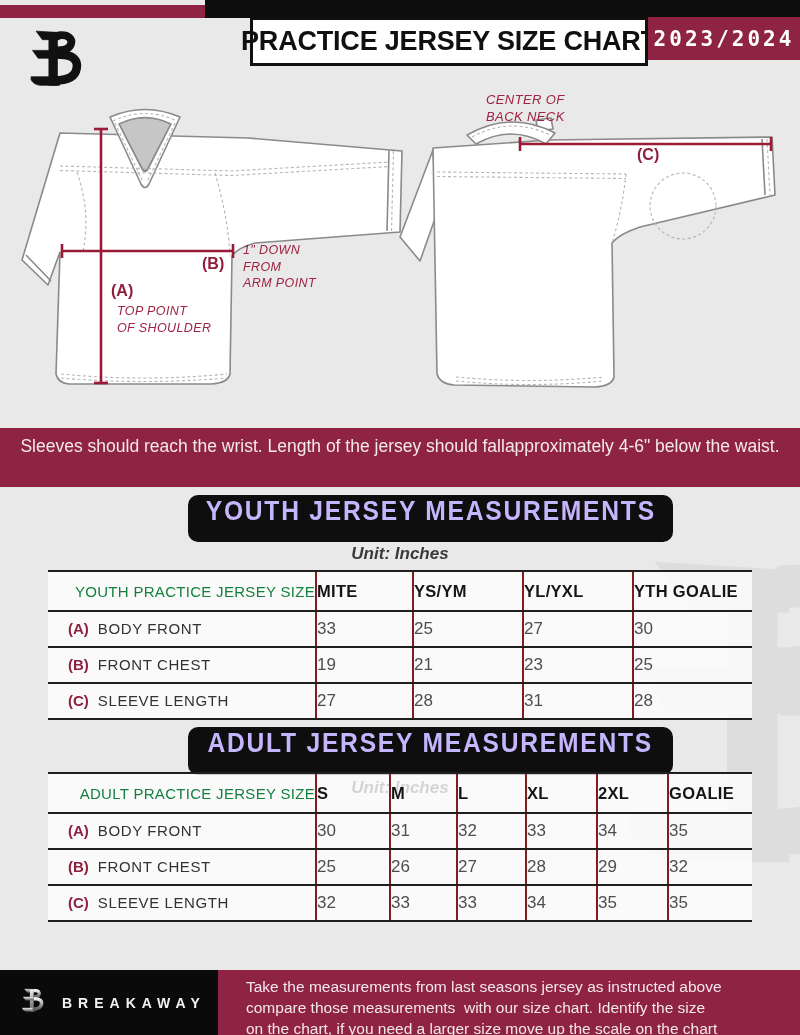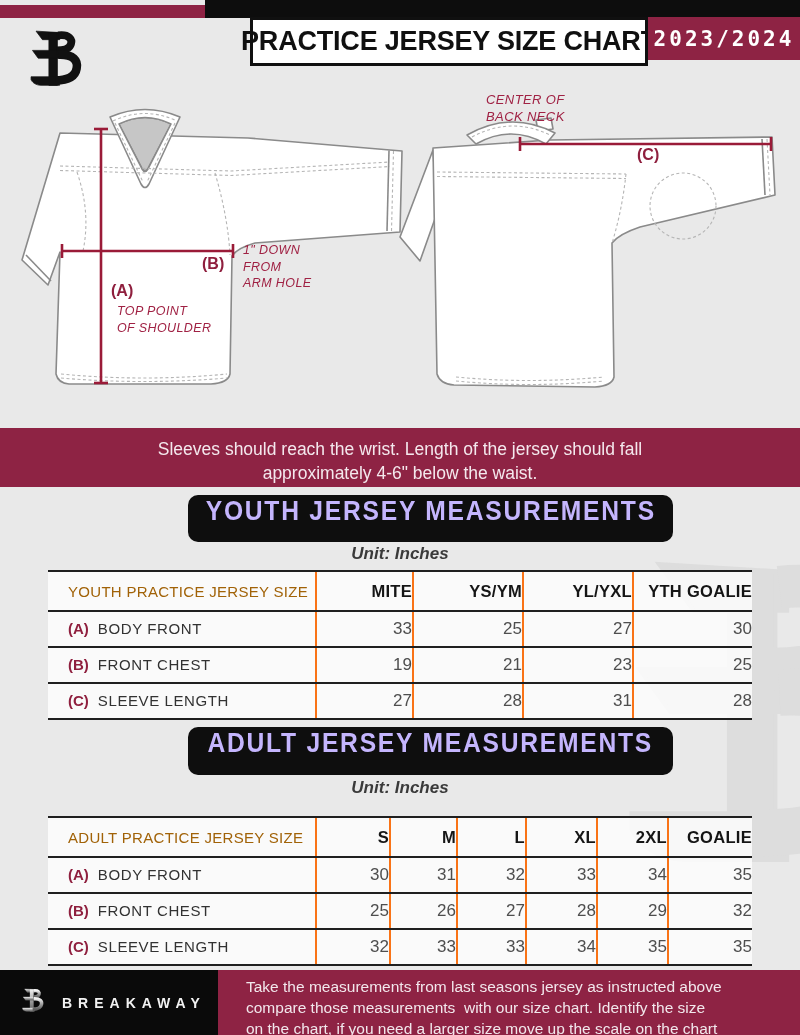--- a/index.html
+++ b/index.html
@@ -24,41 +24,41 @@
   .jersey-line{stroke:#8a8a8a;stroke-width:1.6;fill:none;}
   .jersey-gray{fill:#c6c6c6;stroke:#8a8a8a;stroke-width:1.3;}
   .stitch{stroke:#b5b5b5;stroke-width:1.1;fill:none;stroke-dasharray:3 2.5;}
   .mline{stroke:#9a1b38;stroke-width:2.6;fill:none;}
   .mkey{font-size:16px;font-weight:bold;color:#8f1f3e;}
   .mdesc{font-size:12.5px;font-style:italic;font-weight:500;color:#a02244;letter-spacing:0.4px;line-height:1.32;}
 
   
   .notice{left:0;top:428px;width:800px;height:59px;background:#8e2344;color:#f4e8ed;
           text-align:center;font-size:17.5px;line-height:24px;padding-top:6px;box-sizing:border-box;
-          display:flex;flex-direction:column;justify-content:center;z-index:2;}
+          display:flex;flex-direction:row;justify-content:center;z-index:2;}
 
   
   .pill{left:188px;width:485px;background:#0e0e0e;border-radius:10px;color:#c4b5fd;z-index:2;
         display:flex;align-items:flex-start;justify-content:center;}
   .pill span{display:inline-block;font-size:28px;font-weight:bold;letter-spacing:2px;transform:scaleX(0.88);white-space:nowrap;}
   .pill-youth{top:495px;height:47px;}
   .pill-adult{top:727px;height:48px;}
   .unit{left:48px;width:704px;text-align:center;font-size:17px;font-style:italic;font-weight:bold;color:#3a3a3a;z-index:2;}
   .unit-youth{top:544px;}
   .unit-adult{top:778px;}
 
   
   table.mtable{position:absolute;left:48px;width:704px;border-collapse:collapse;table-layout:fixed;z-index:2;}
   .mtable-youth{top:570px;}
-  .mtable-adult{top:816px;}
+  .mtable-adult{top:772px;}
   .mtable th,.mtable td{background:rgba(255,255,255,0.78);border-bottom:2px solid #1f1f1f;padding:0;vertical-align:middle;}
   .mtable thead th{border-top:2px solid #1f1f1f;height:38px;}
   .mtable td{height:34px;}
-  .mtable th.sizehead,.mtable td.val{border-left:2px solid #f97316;text-align:right;}
-  .mtable th.rowhead{font-size:15px;font-weight:normal;color:#a16207;letter-spacing:0.3px;text-align:left;padding-left:20px;}
+  .mtable th.sizehead,.mtable td.val{border-left:2px solid #7f1d1d;text-align:left;}
+  .mtable th.rowhead{font-size:15px;font-weight:normal;color:#15803d;letter-spacing:0.3px;text-align:right;padding-left:20px;}
   .mtable th.sizehead{font-size:16.5px;font-weight:bold;color:#151515;letter-spacing:0.3px;}
   .mtable td.val{font-size:17px;color:#4e4e4e;}
   .mtable td.rowlabel{text-align:left;padding-left:20px;}
   .mtable .rk{font-size:15px;font-weight:bold;color:#8f1f3e;margin-right:9px;}
   .mtable .rl{font-size:15px;color:#323232;letter-spacing:0.6px;}
 
   
   .watermark{left:600px;top:525px;width:390px;height:448px;color:#d4d4d4;opacity:0.55;z-index:1;pointer-events:none;}
 
   
@@ -161,21 +161,21 @@
 
   <div class="abs mkey" style="left:111px;top:282px;">(A)</div>
   <div class="abs mdesc" style="left:117px;top:303px;">
     <div>TOP POINT</div>
     <div>OF SHOULDER</div>
   </div>
   <div class="abs mkey" style="left:202px;top:255px;">(B)</div>
   <div class="abs mdesc" style="left:243px;top:242px;">
     <div>1" DOWN</div>
     <div>FROM</div>
-    <div>ARM HOLE</div>
+    <div>ARM POINT</div>
   </div>
   <div class="abs mkey" style="left:637px;top:146px;">(C)</div>
   <div class="abs mdesc" style="left:486px;top:91px;font-size:13px;">
     <div>CENTER OF</div>
     <div>BACK NECK</div>
   </div>
 
   <div class="abs notice">
     <div>Sleeves should reach the wrist. Length of the jersey should fall</div>
     <div>approximately 4-6" below the waist.</div>

